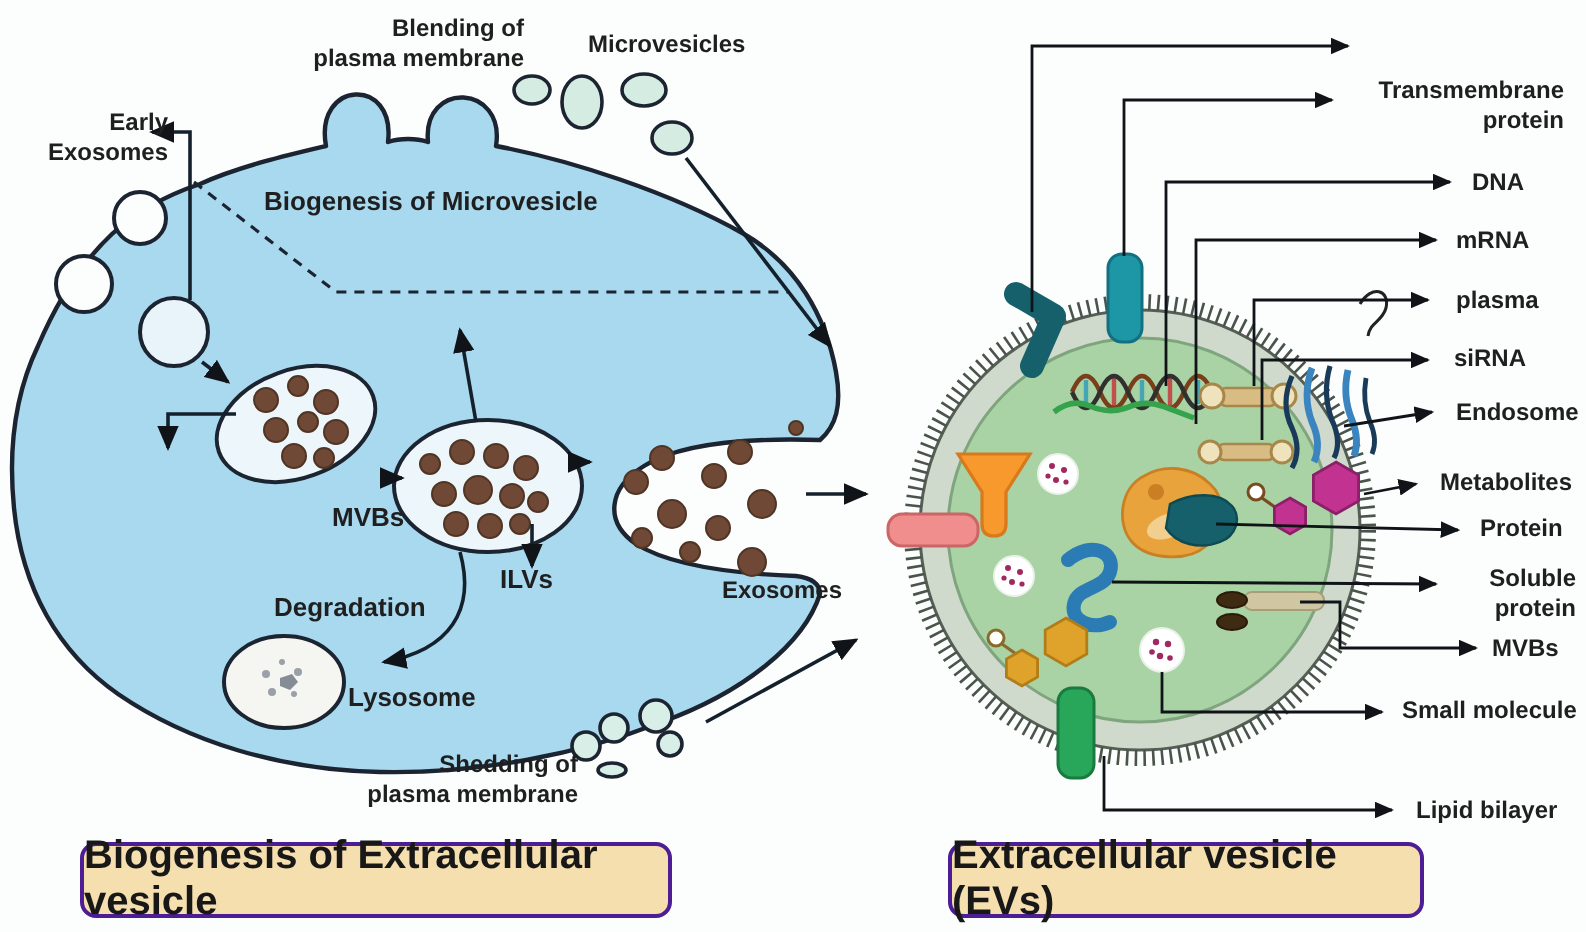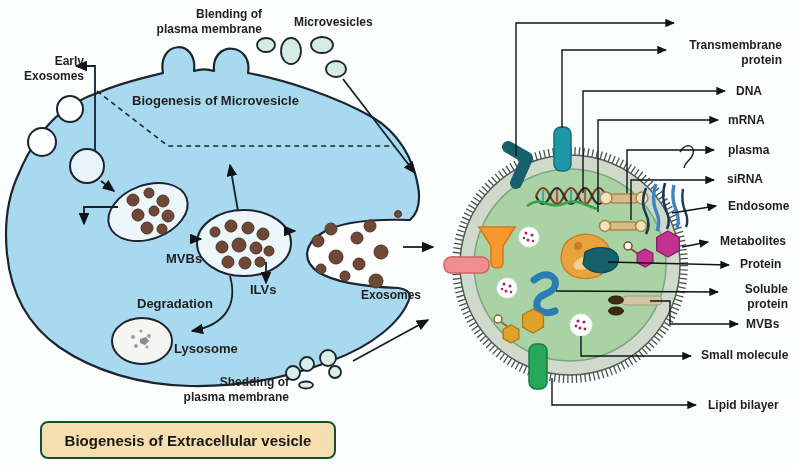--- a/index.html
+++ b/index.html
@@ -11,23 +11,23 @@
   .stage svg{position:absolute;left:0;top:0;}
   .lbl{
     position:absolute;
     font-weight:700;font-size:12px;line-height:1.22;
     color:#1f1f1f;white-space:pre-line;
   }
   .center{text-align:right;}
   .big{font-size:13px;}
   .caption{
     position:absolute;height:34px;
-    background:#f6dfae;border:2px solid #14532d;border-radius:8px;
+    background:#f6dfae;border:2px solid #4c1d95;border-radius:8px;
     display:flex;align-items:center;justify-content:center;
-    font-weight:700;font-size:15px;color:#181818;
+    font-weight:700;font-size:20px;color:#181818;
   }
 </style>
 </head>
 <body>
 
 <div class="stage">
 
 <svg width="793" height="466" viewBox="0 0 793 466">
   <defs>
     <marker id="ah" markerWidth="7" markerHeight="6" refX="6.2" refY="3" orient="auto">
@@ -270,14 +270,15 @@
 <div class="lbl" style="left:728px;top:199px">Endosome</div>
 <div class="lbl" style="left:720px;top:234px">Metabolites</div>
 <div class="lbl" style="left:740px;top:257px">Protein</div>
 <div class="lbl center" style="left:728px;top:282px;width:60px">Soluble
 protein</div>
 <div class="lbl" style="left:746px;top:317px">MVBs</div>
 <div class="lbl" style="left:701px;top:348px">Small molecule</div>
 <div class="lbl" style="left:708px;top:398px">Lipid bilayer</div>
 
 <div class="caption" style="left:40px;top:421px;width:292px">Biogenesis of Extracellular vesicle</div>
+<div class="caption" style="left:474px;top:421px;width:234px">Extracellular vesicle (EVs)</div>
 
 </div>
 
 </body></html>

